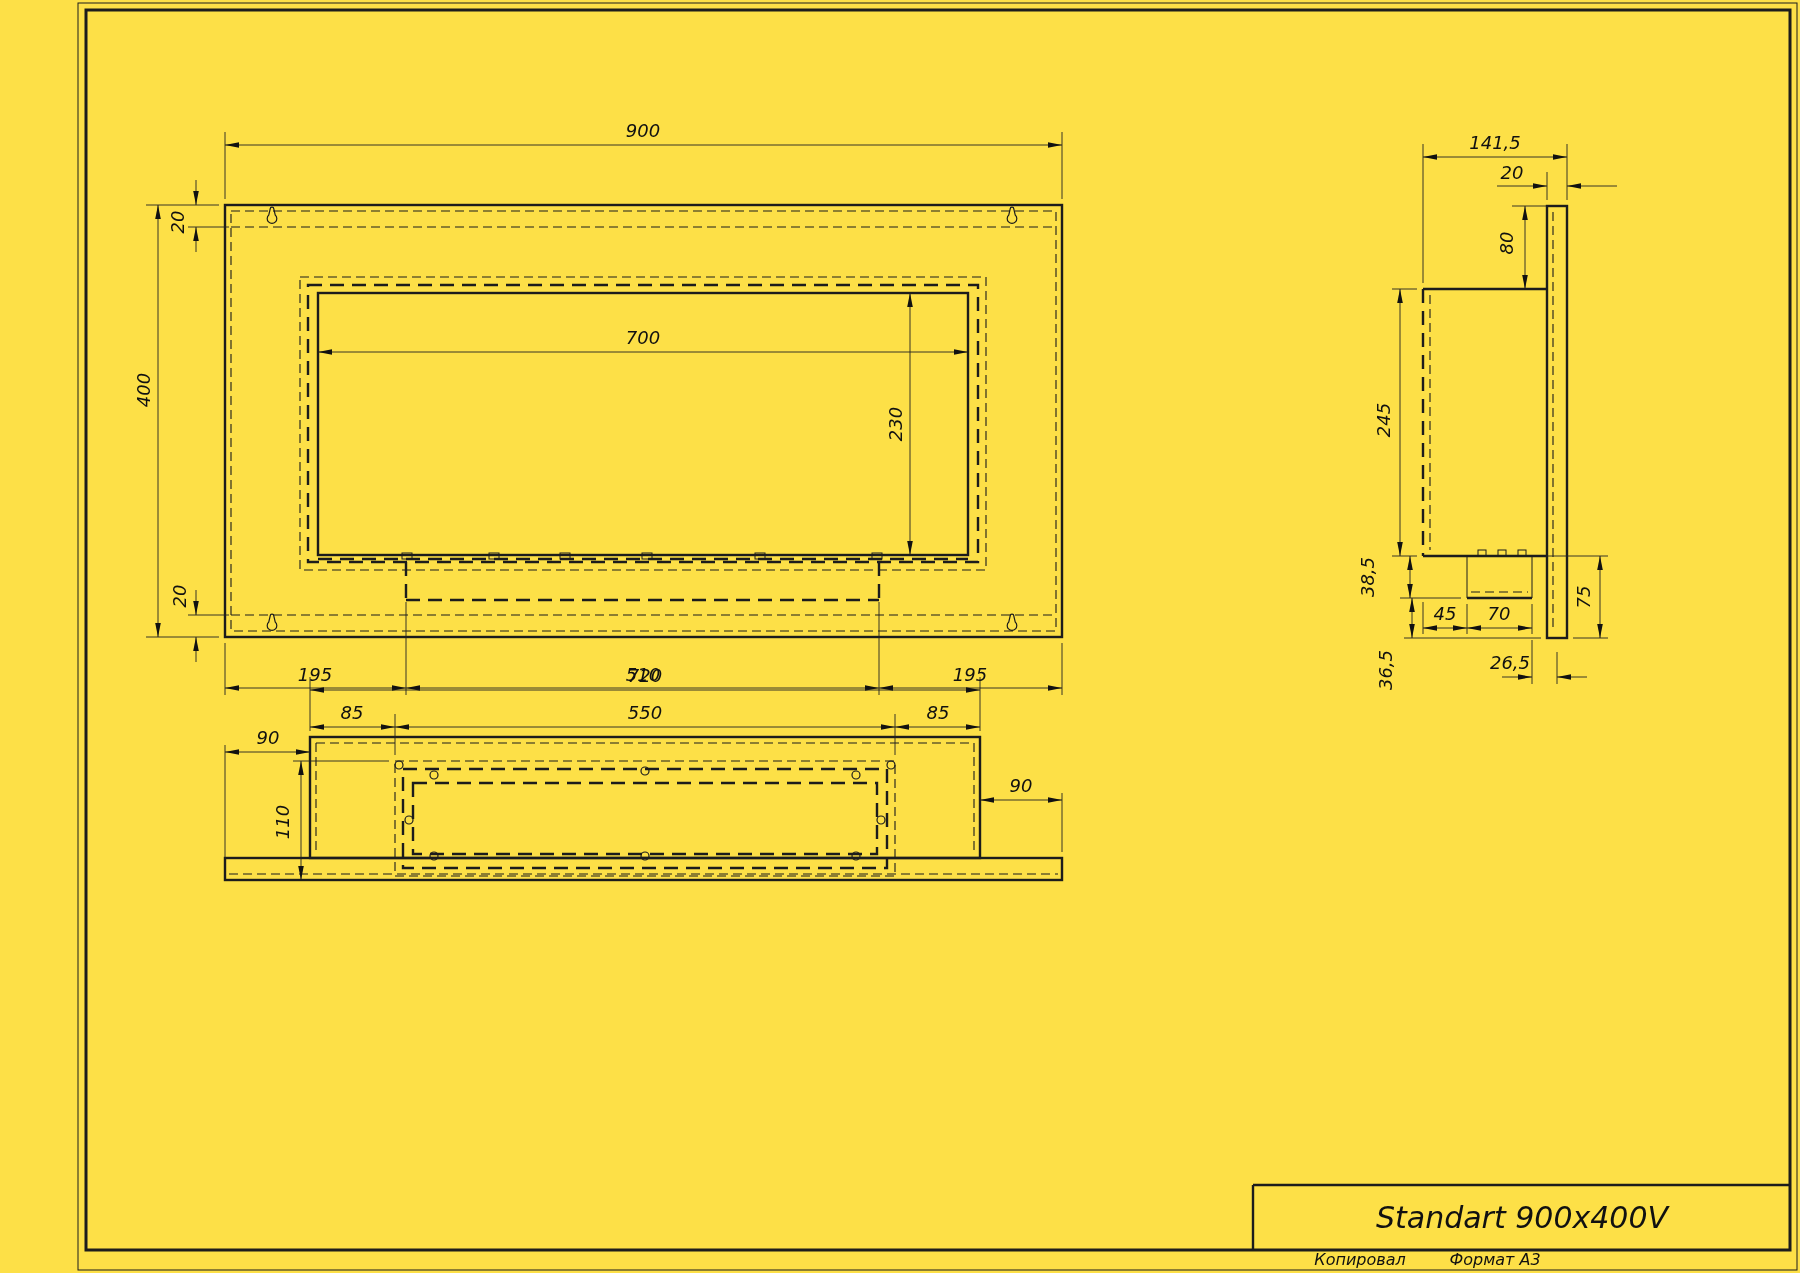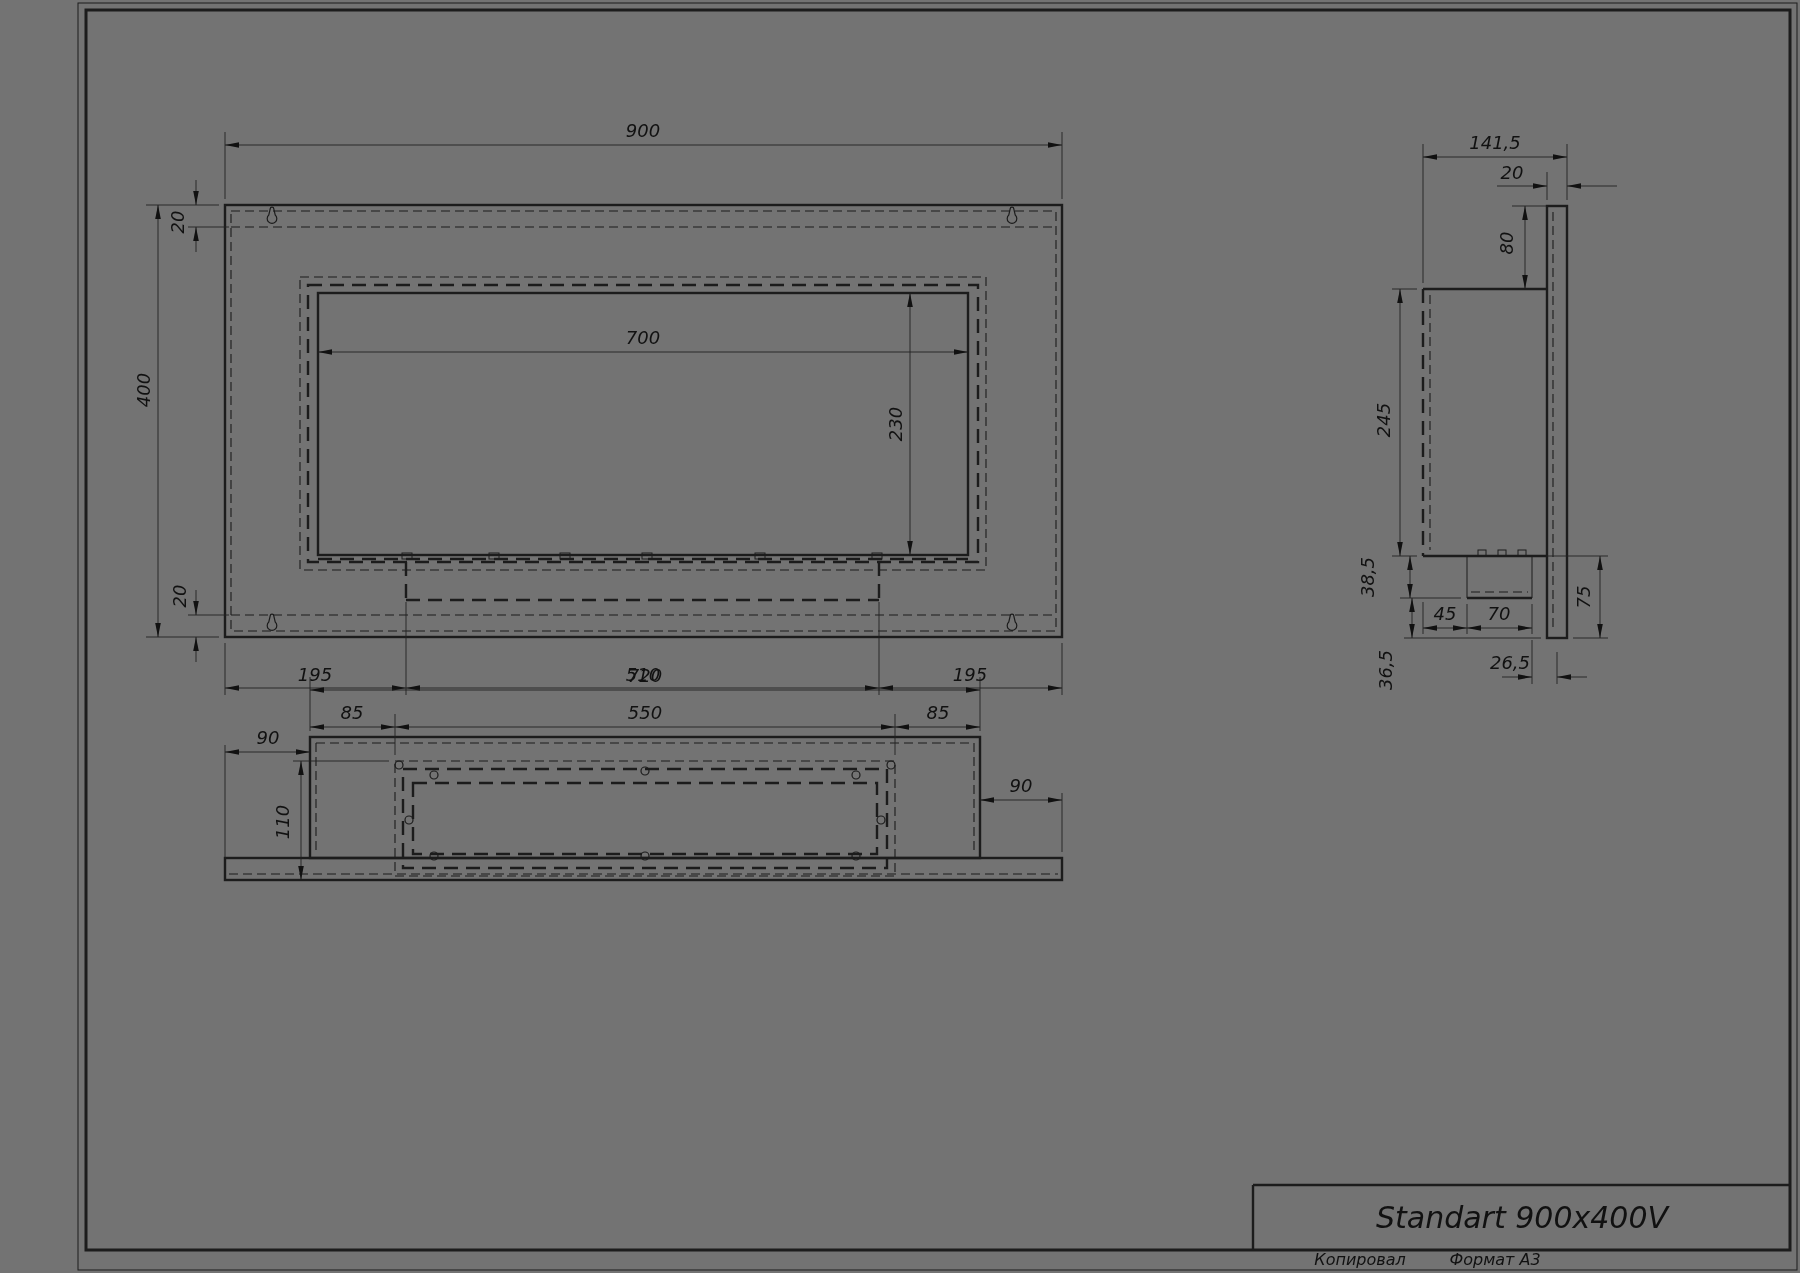--- a/index.html
+++ b/index.html
@@ -1,16 +1,16 @@
 <!DOCTYPE html>
 <html><head>
 <meta charset="utf-8">
 <style>
   html,body{margin:0;padding:0;background:#ffffff;}
-  .sheet{position:relative;width:1800px;height:1273px;background:#737373;overflow:hidden;
+  .sheet{position:relative;width:1800px;height:1273px;background:#fde047;overflow:hidden;
          font-family:"DejaVu Sans",sans-serif;}
   svg{display:block;}
   
   .s1{stroke:#1c1c1c;stroke-width:1;fill:none;}
   .s2{stroke:#1c1c1c;stroke-width:2.4;fill:none;}
   .s3{stroke:#1c1c1c;stroke-width:3;fill:none;}
   .d1{stroke:#1c1c1c;stroke-width:1.1;fill:none;stroke-dasharray:9 5;}
   .d2{stroke:#1c1c1c;stroke-width:2.4;fill:none;stroke-dasharray:14 8;}
   .dim{stroke:#222;stroke-width:0.9;fill:none;}
   text.t{font:italic 18px "DejaVu Sans",sans-serif;fill:#111;}

